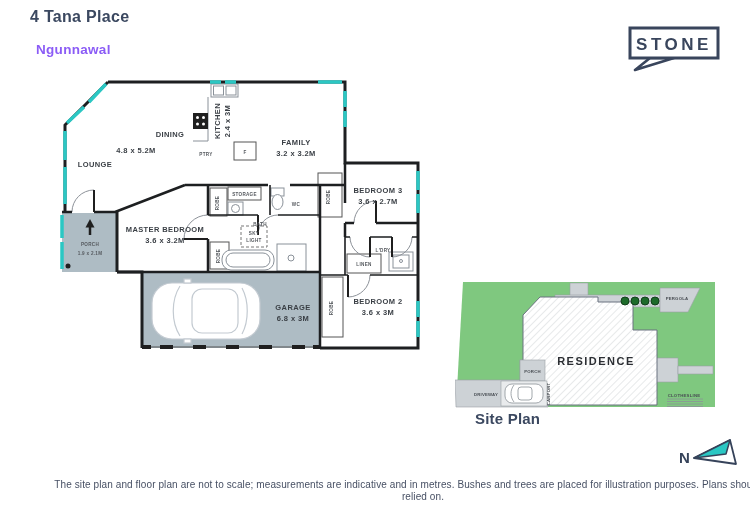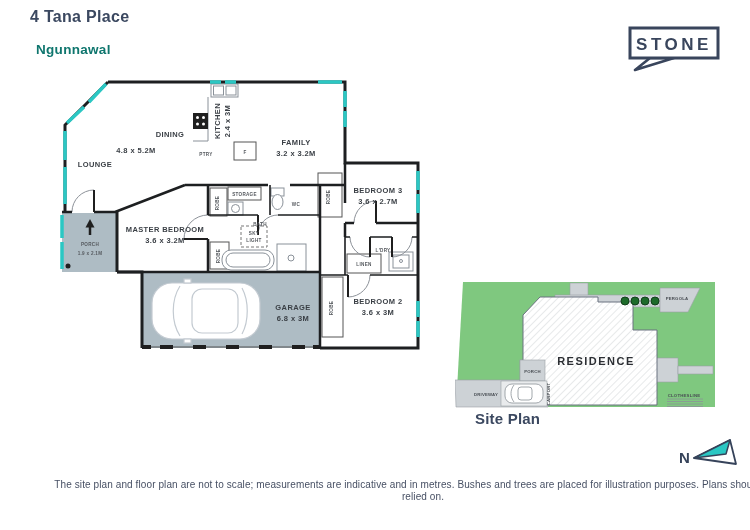--- a/index.html
+++ b/index.html
@@ -2,21 +2,21 @@
 <html><head>
 <meta charset="utf-8">
 <style>
   html,body{margin:0;padding:0;}
   body{
     width:750px;height:530px;background:#ffffff;position:relative;overflow:hidden;
     font-family:"Liberation Sans", sans-serif;
   }
   .abs{position:absolute;}
   #title{left:30px;top:8px;font-size:16px;font-weight:700;color:#3b4860;letter-spacing:.3px;}
-  #suburb{left:36px;top:42px;font-size:13.5px;font-weight:700;color:#0f766e;letter-spacing:.3px;}
+  #suburb{left:36px;top:42px;font-size:13.5px;font-weight:700;color:#8b5cf6;letter-spacing:.3px;}
   #siteplan-title{left:475px;top:410px;font-size:15px;font-weight:600;color:#3b4860;letter-spacing:.2px;text-align:right;}
   #disclaimer{left:0;top:479px;width:750px;text-align:center;color:#475064;font-size:10px;line-height:12px;letter-spacing:.1px;padding-left:48px;}
   svg text{font-family:"Liberation Sans", sans-serif;}
   .room-label{font-size:7.5px;font-weight:600;fill:#3a3f45;letter-spacing:.4px;}
   .tiny-label{font-size:4.6px;font-weight:600;fill:#55595e;letter-spacing:.3px;}
   .site-label{font-size:4.3px;font-weight:600;fill:#4a4f55;letter-spacing:.2px;}
 </style>
 </head>
 <body>
 

